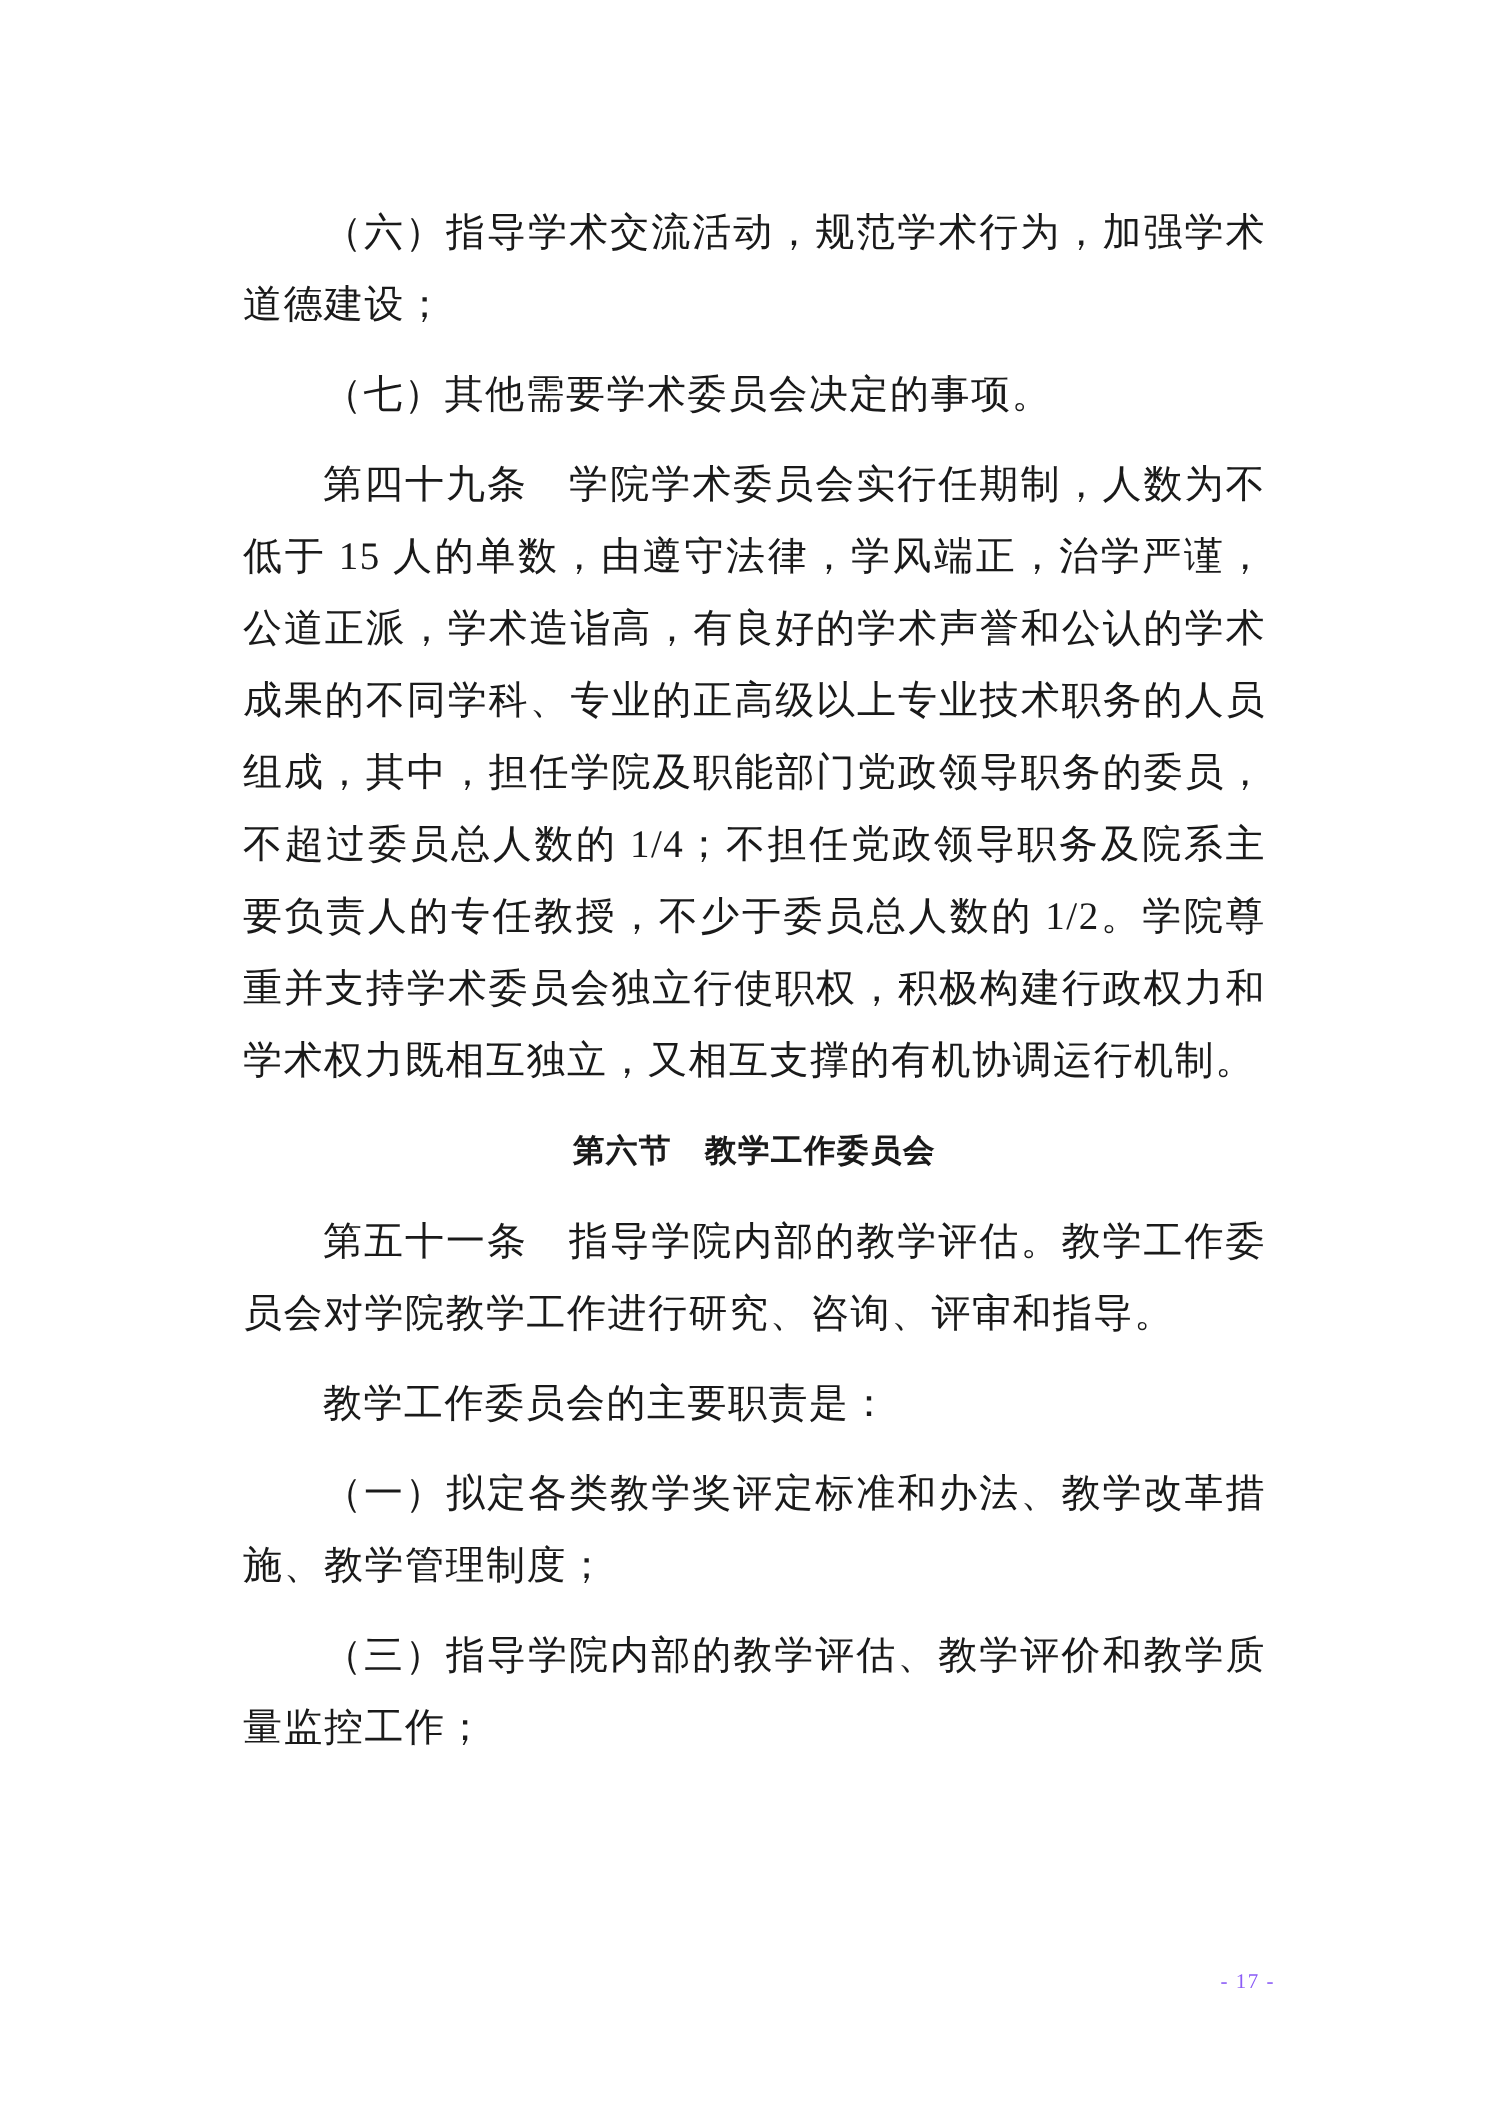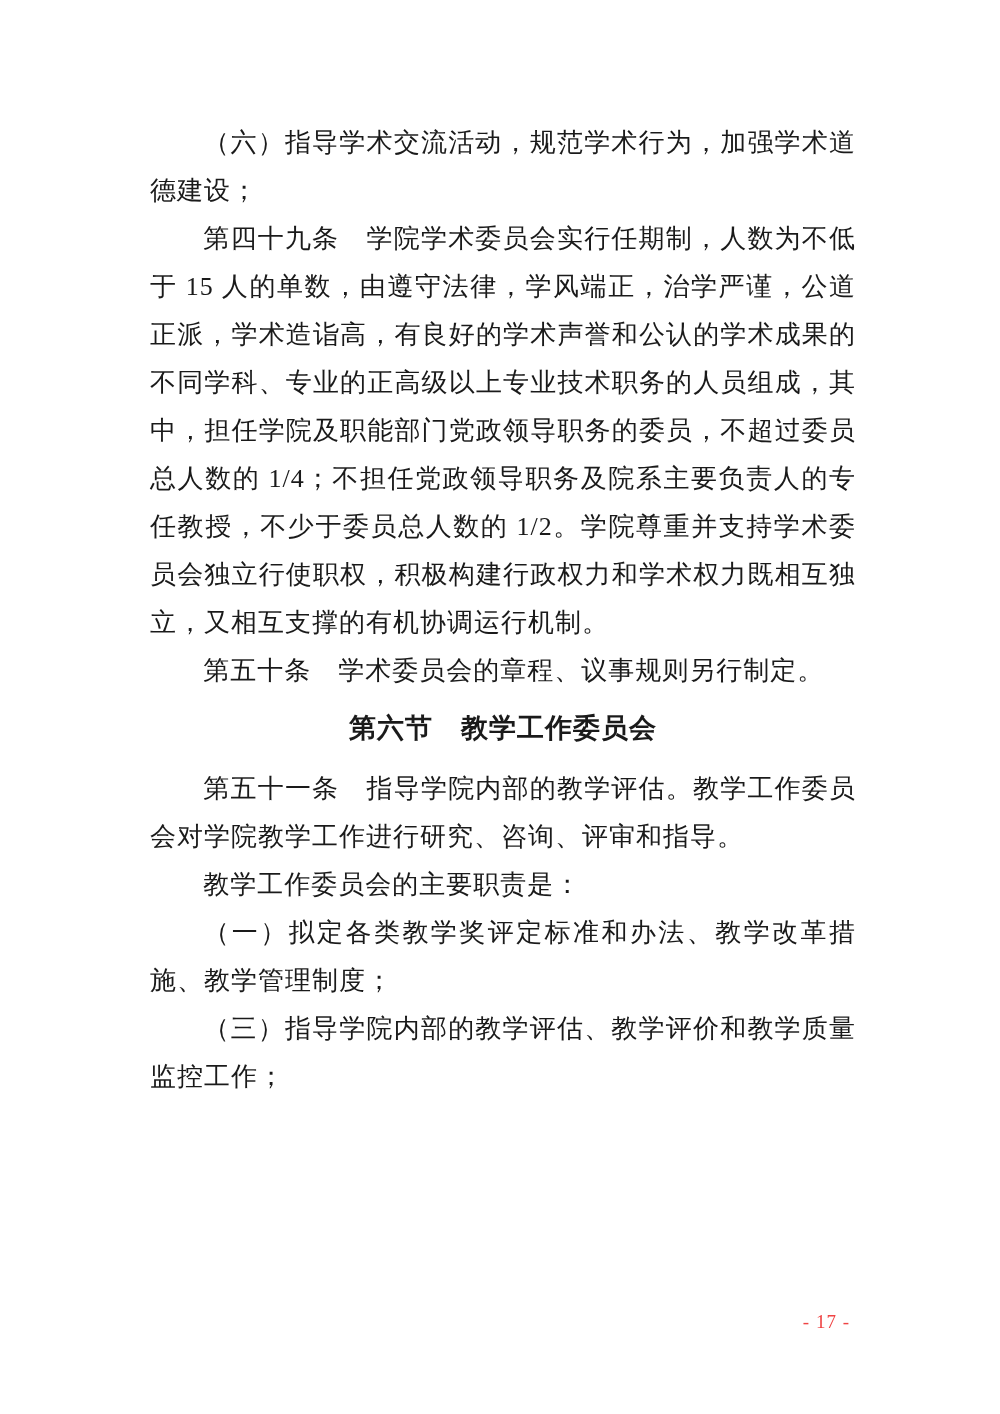--- a/index.html
+++ b/index.html
@@ -17,63 +17,63 @@
     font-family: "Liberation Serif", "DejaVu Serif", serif;
     color: #1a1a1a;
   }
   .content {
     position: absolute;
     top: 119px;
     left: 150px;
     width: 706px;
   }
   .para {
-    margin: 0;
+    margin: 12px;
     font-size: 26px;
     line-height: 48px;
     letter-spacing: 1px;
     text-align: justify;
     text-justify: inter-character;
     text-indent: 2.05em;
     word-break: break-all;
   }
   .para .lead {
     font-weight: normal;
   }
   .section-heading {
     margin: 9px 0 13px 0;
-    font-size: 27px;
+    font-size: 21px;
     line-height: 48px;
     letter-spacing: 1px;
     font-weight: bold;
     text-align: center;
     text-indent: 0;
   }
   .page-number {
     position: absolute;
     right: 150px;
     bottom: 82px;
-    font-size: 19px;
+    font-size: 14px;
     line-height: 20px;
     letter-spacing: 1px;
-    color: #ef4444;
+    color: #8b5cf6;
   }
 </style>
 </head>
 <body>
 
 <div class="page">
   <div class="content">
 
     <p class="para"><span>（六）指导学术交流活动，规范学术行为，加强学术道德建设；</span></p>
 
+    <p class="para"><span>（七）其他需要学术委员会决定的事项。</span></p>
 
     <p class="para"><span class="lead">第四十九条</span><span>　学院学术委员会实行任期制，人数为不低于 15 人的单数，由遵守法律，学风端正，治学严谨，公道正派，学术造诣高，有良好的学术声誉和公认的学术成果的不同学科、专业的正高级以上专业技术职务的人员组成，其中，担任学院及职能部门党政领导职务的委员，不超过委员总人数的 1/4；不担任党政领导职务及院系主要负责人的专任教授，不少于委员总人数的 1/2。学院尊重并支持学术委员会独立行使职权，积极构建行政权力和学术权力既相互独立，又相互支撑的有机协调运行机制。</span></p>
 
-    <p class="para"><span class="lead">第五十条</span><span>　学术委员会的章程、议事规则另行制定。</span></p>
 
     <h2 class="section-heading">第六节　教学工作委员会</h2>
 
     <p class="para"><span class="lead">第五十一条</span><span>　指导学院内部的教学评估。教学工作委员会对学院教学工作进行研究、咨询、评审和指导。</span></p>
 
     <p class="para"><span>教学工作委员会的主要职责是：</span></p>
 
     <p class="para"><span>（一）拟定各类教学奖评定标准和办法、教学改革措施、教学管理制度；</span></p>
 
 

